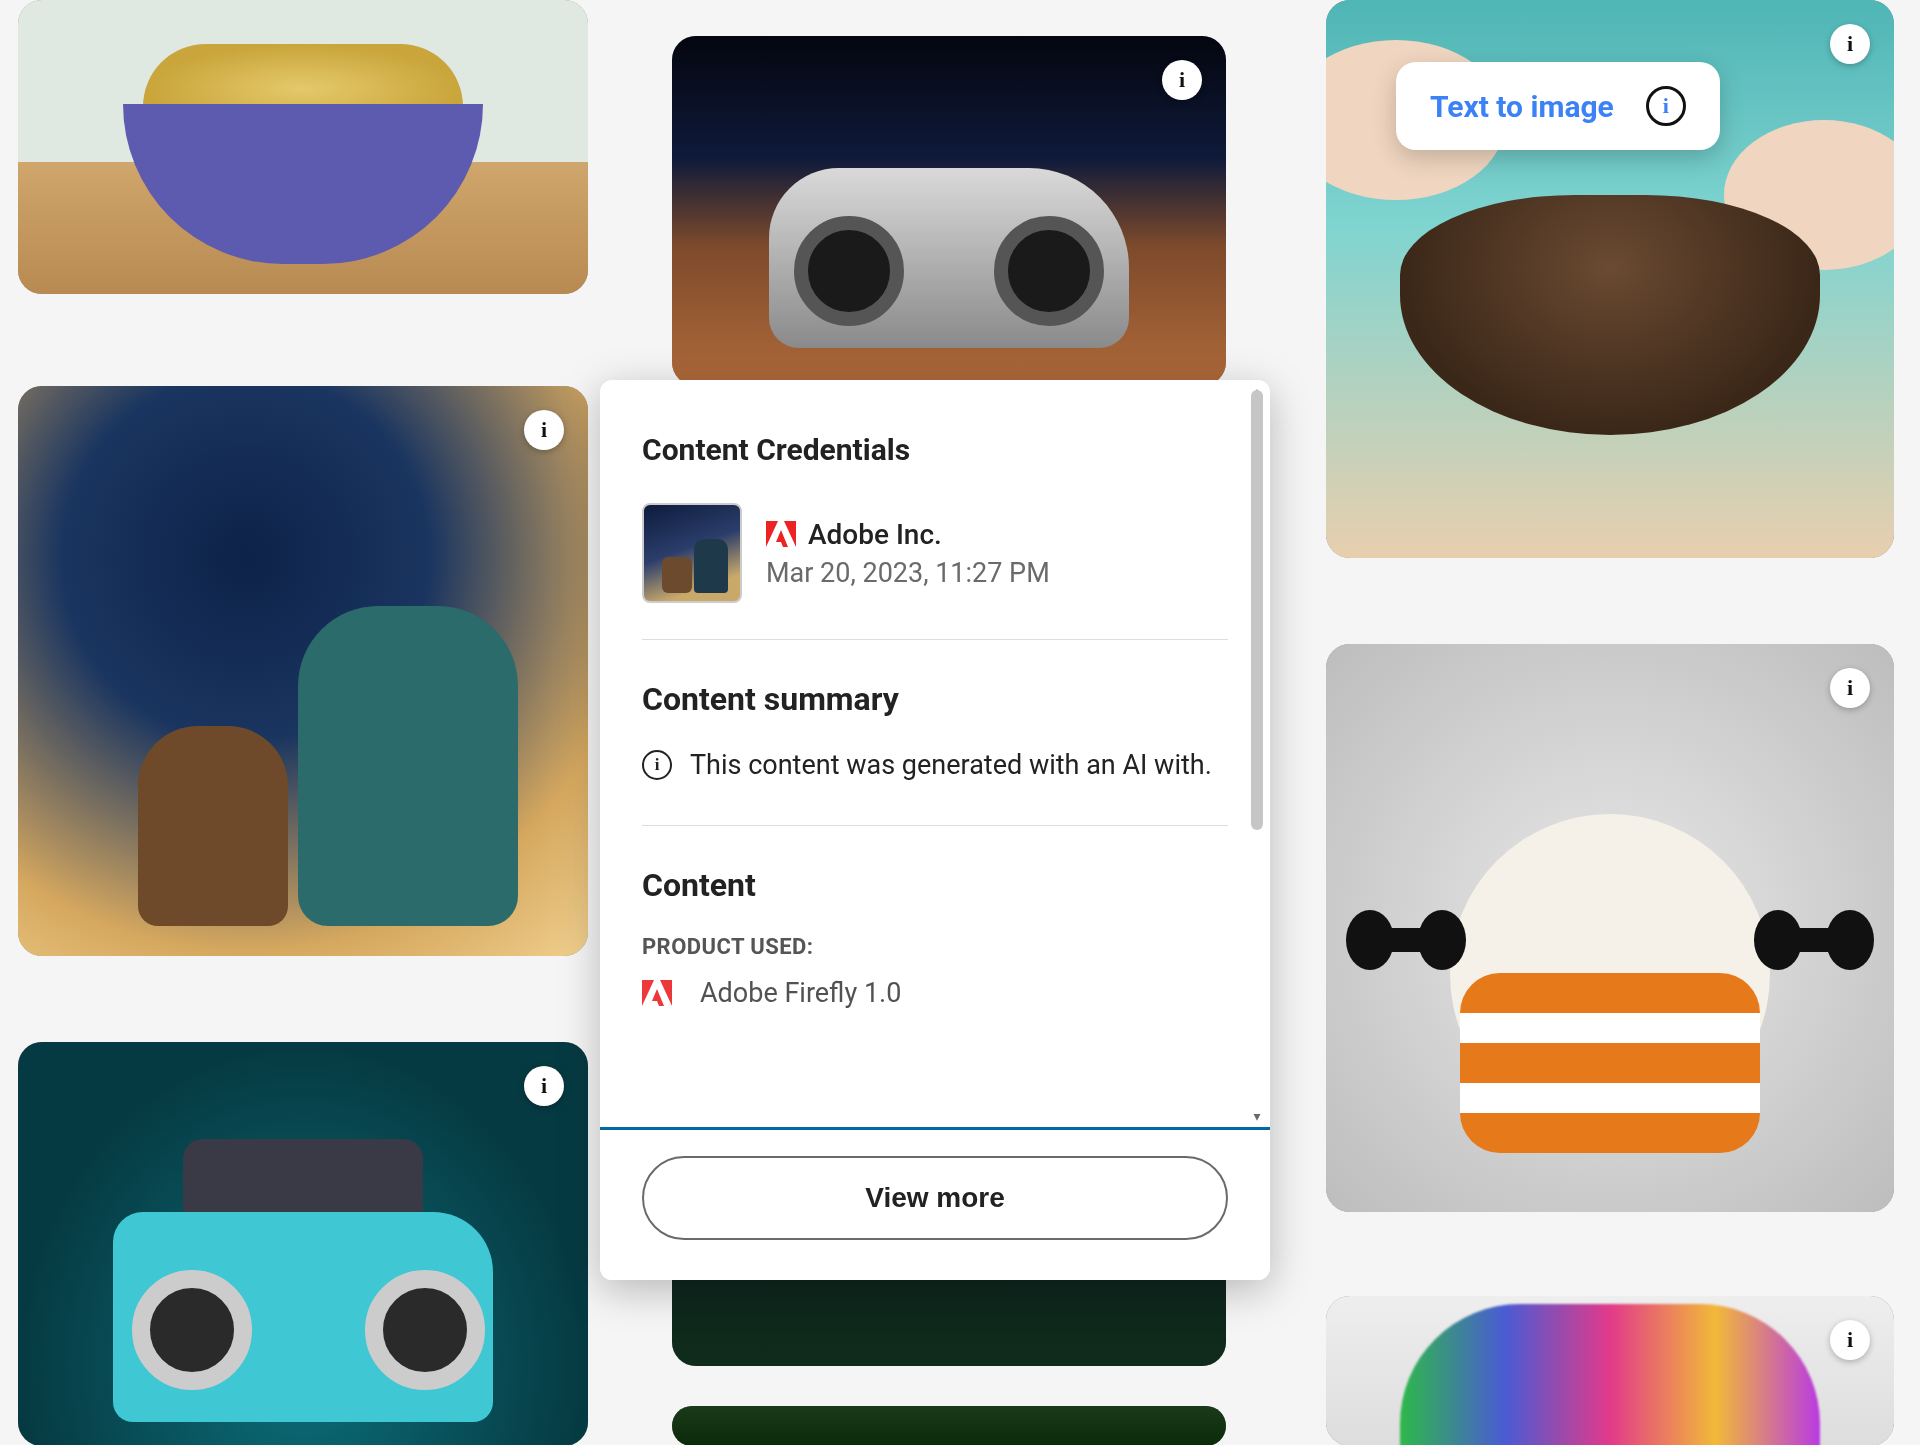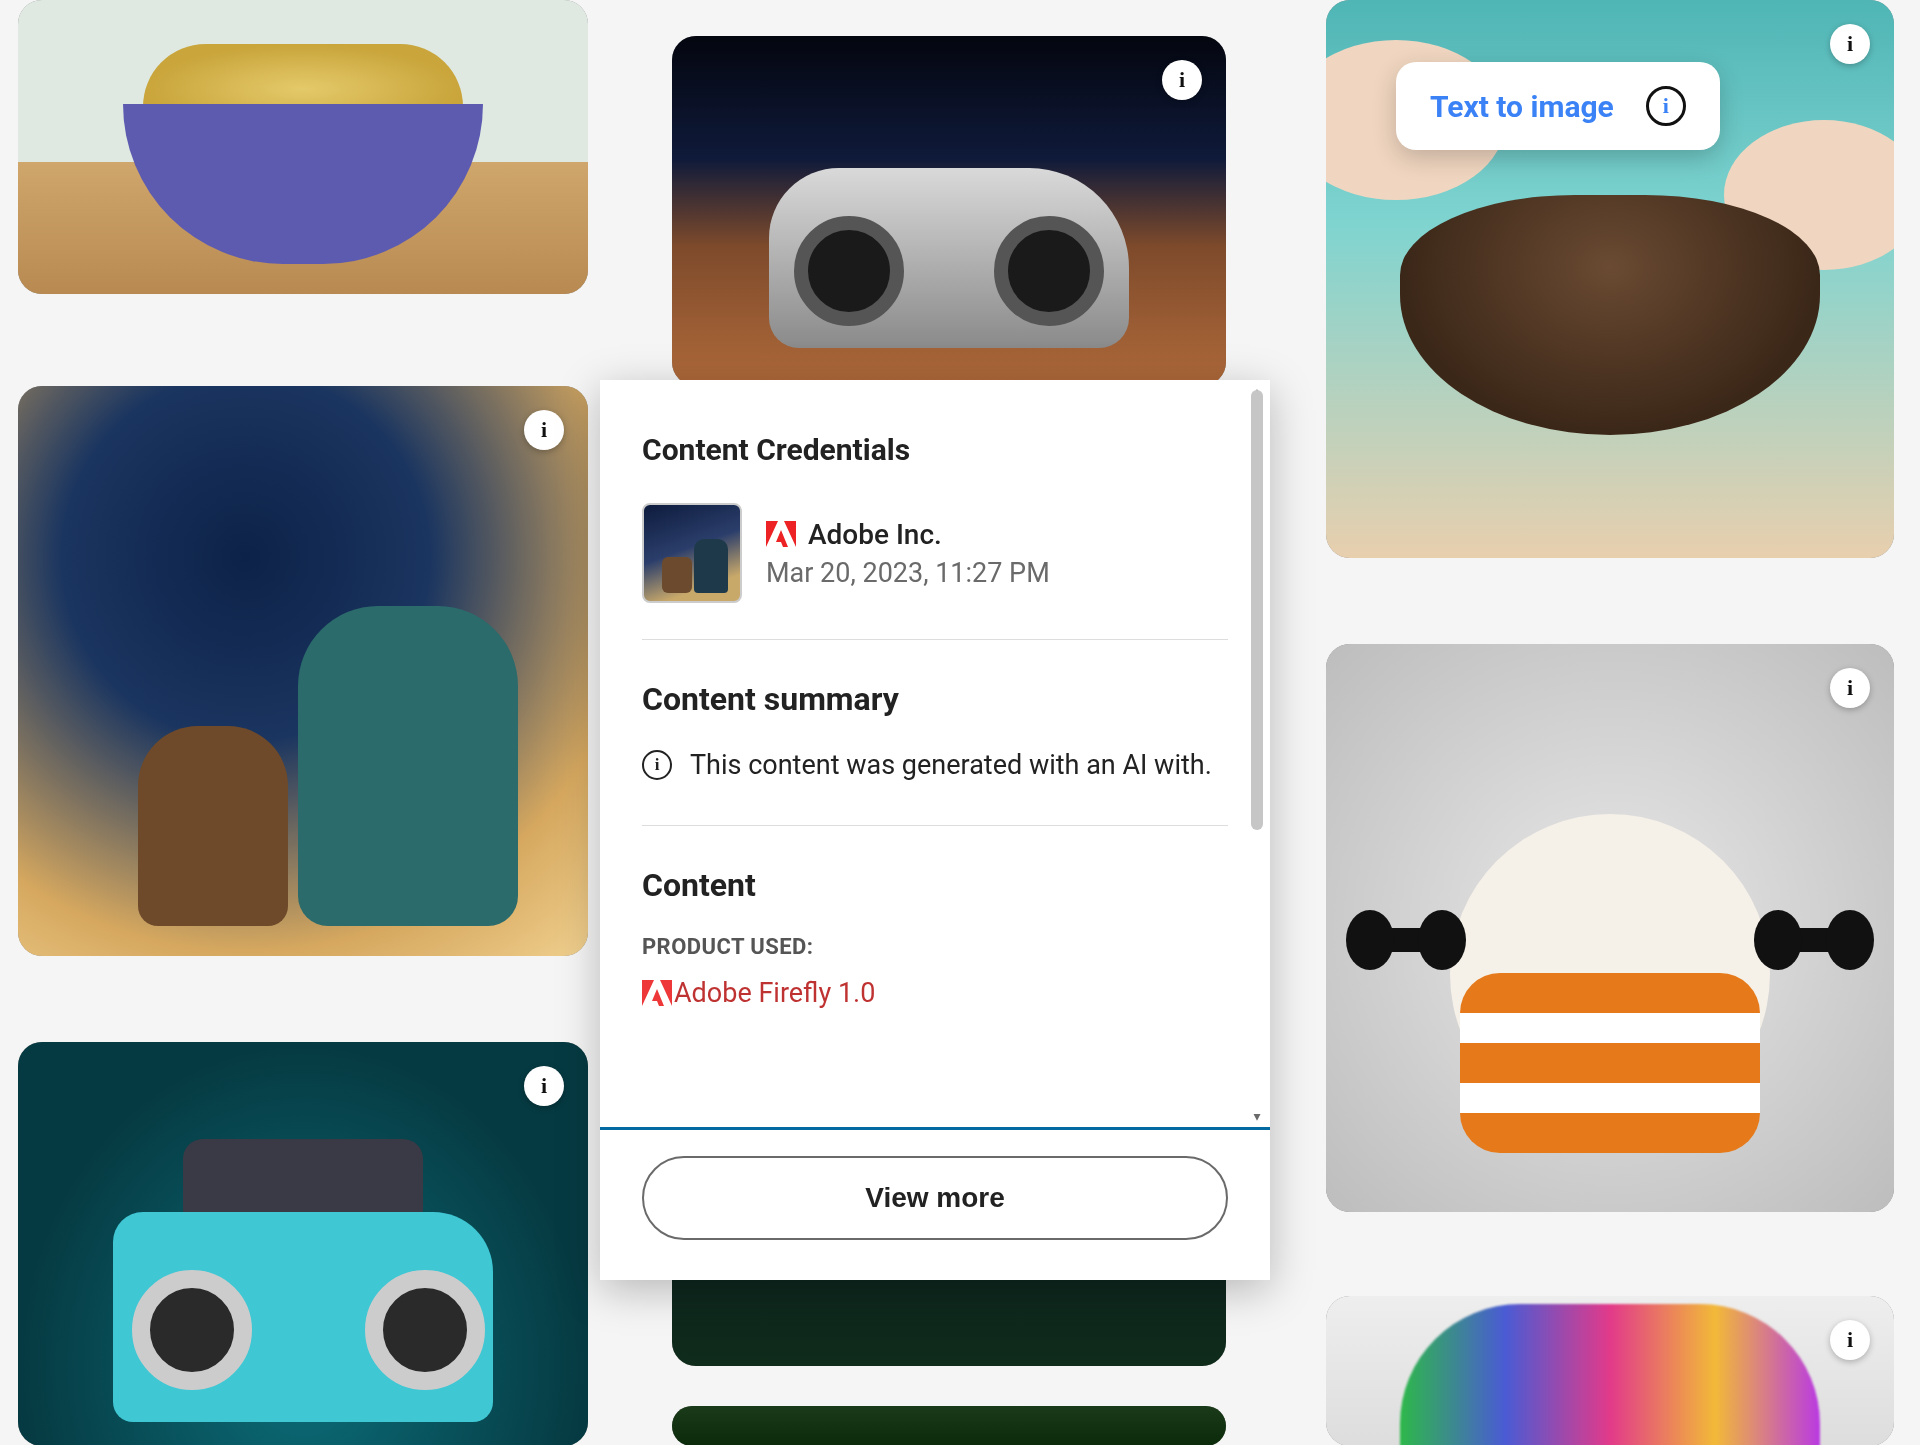--- a/index.html
+++ b/index.html
@@ -69,21 +69,21 @@
   }
 
   
   .popover {
     position: absolute;
     left: 600px;
     top: 380px;
     width: 670px;
     height: 900px;
     background: #fff;
-    border-radius: 0;
+    border-radius: 12px;
     box-shadow: 0 10px 40px rgba(0,0,0,.25);
     display: flex;
     flex-direction: column;
     overflow: hidden;
   }
   .popover-scroll {
     flex: 1;
     overflow: hidden;
     padding: 52px 42px 0 42px;
     position: relative;
@@ -203,23 +203,23 @@
   .subhead {
     font-size: 22px;
     font-weight: 700;
     letter-spacing: .02em;
     color: #555;
     margin: 30px 0 18px;
   }
   .product-row{
     display:flex;
     align-items:center;
-    gap:2px;
+    gap:28px;
     font-size:27px;
-    color:#b91c1c;
+    color:#404040;
     opacity:.9;
   }
 
   .popover-footer {
     padding: 26px 42px 40px;
     border-top: 3px solid #0369a1;
     background:#fff;
   }
   .view-more-btn {
     width: 100%;

